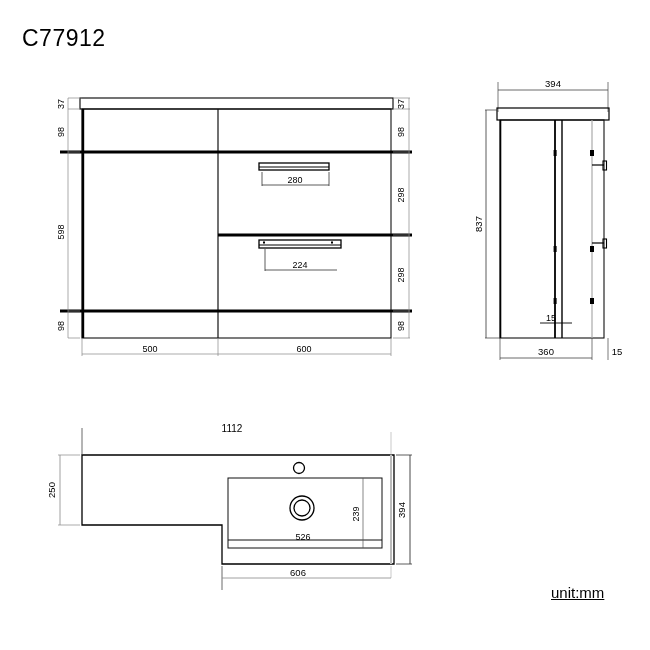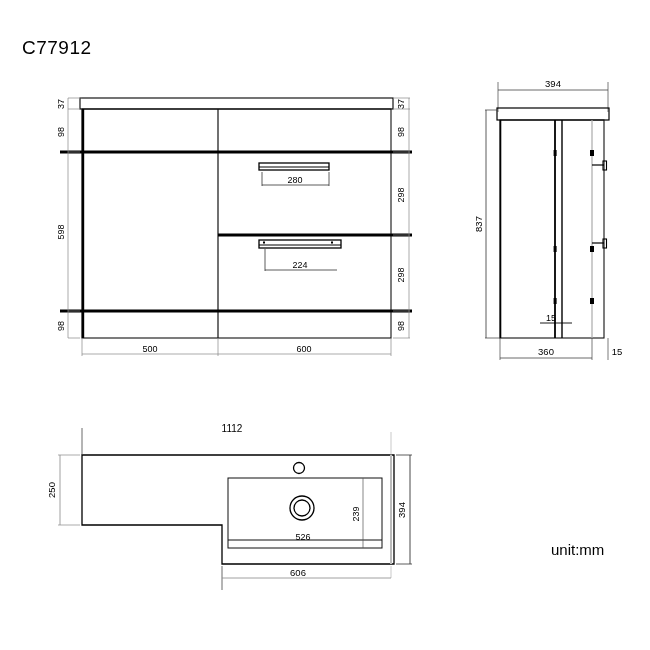--- a/index.html
+++ b/index.html
@@ -18,34 +18,35 @@
   #sheet {
     position: absolute;
     left: 0;
     top: 0;
     width: 650px;
     height: 650px;
   }
   .title {
     position: absolute;
     left: 22px;
-    top: 37px;
-    font-size: 19px;
+    top: 25px;
+    font-size: 23px;
     letter-spacing: 0.5px;
     color: #000;
     white-space: nowrap;
     text-align: center;
   }
   .unit {
     position: absolute;
     left: 551px;
-    top: 541px;
+    top: 584px;
     font-size: 15px;
     color: #000;
     white-space: nowrap;
+    text-decoration: underline;
   }
   svg { display:block; }
   text {
     font-family: "Liberation Sans", sans-serif;
     fill: #000;
   }
 </style>
 </head>
 <body>
 

